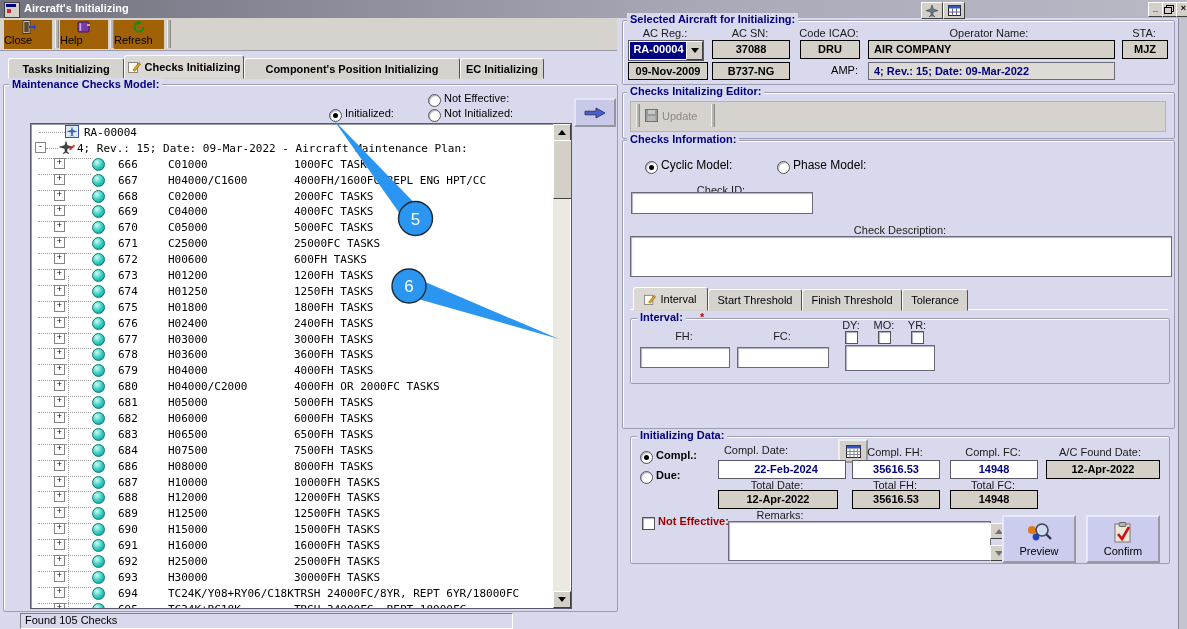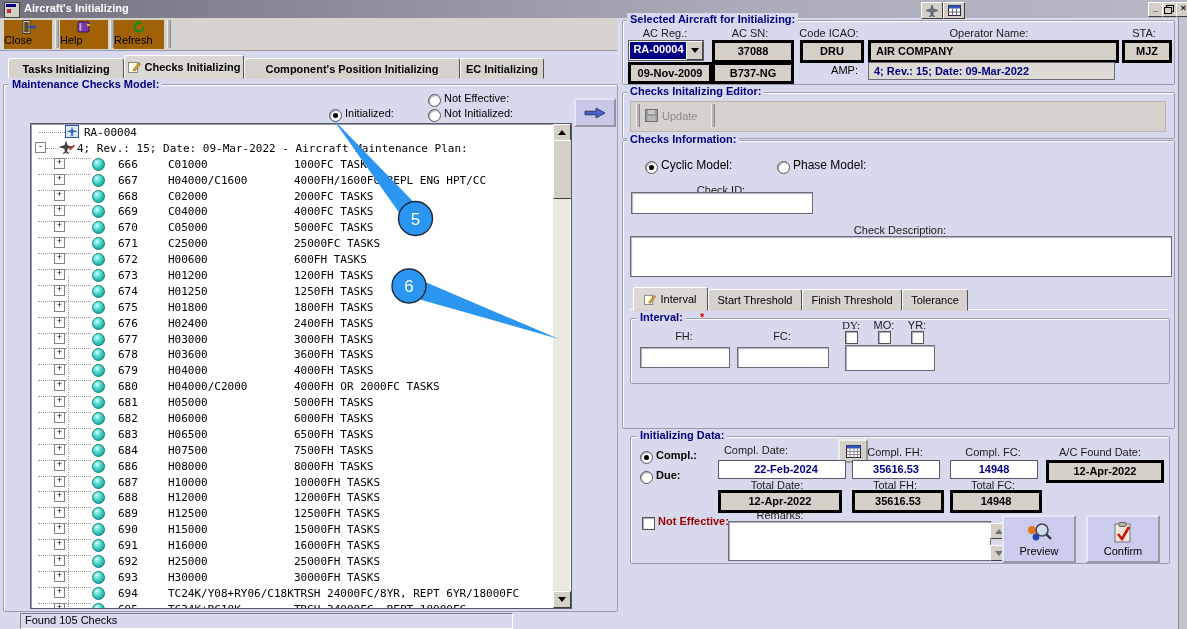--- a/index.html
+++ b/index.html
@@ -47,21 +47,21 @@
   .vline{border-left:1px dotted #9a9a9a;}
   
   .sbbtn{width:16px;height:15px;background:#d4d0c8;border:1px solid;border-color:#fff #404040 #404040 #fff;
          display:flex;align-items:center;justify-content:center;}
   .tri-up{width:0;height:0;border-left:4px solid transparent;border-right:4px solid transparent;border-bottom:5px solid #000;}
   .tri-dn{width:0;height:0;border-left:4px solid transparent;border-right:4px solid transparent;border-top:5px solid #000;}
   .sbtrack{background:#ece9e2;}
   .sbthumb{background:#d4d0c8;border:1px solid;border-color:#fff #404040 #404040 #fff;}
   .statusf{border:1px solid;border-color:#808080 #fff #fff #808080;line-height:13px;padding-left:4px;background:#d9d9ee;}
   
-  .gval{background:#d4d0c8;border:3px solid #000000;font-weight:bold;text-align:center;}
+  .gval{background:#d4d0c8;border:1px solid #000000;font-weight:bold;text-align:center;}
   .wval{background:#fff;border:1px solid #5a5a6a;font-weight:bold;text-align:center;color:#000080;}
   .sinput{background:#fff;border:1px solid #6a6a7a;box-shadow:inset 1px 1px 1px #b0b0c0;font:inherit;padding:0 3px;}
   .clbl{text-align:center;color:#1a1a1a;}
   
   .radio{width:11px;height:11px;border-radius:50%;background:#fff;border:1px solid #555;box-shadow:inset 1px 1px 1px #aab;}
   .radio.sel::after{content:"";position:absolute;left:3px;top:3px;width:5px;height:5px;border-radius:50%;background:#000;}
   .chk{width:11px;height:11px;background:#fff;border:1px solid #555;box-shadow:inset 1px 1px 1px #aab;}
   .subtab{background:#d6d3ce;border:1px solid;border-color:#fff #50505a #d6d3ce #fff;border-radius:3px 3px 0 0;
           display:flex;align-items:center;justify-content:center;gap:4px;}
   .bigbtn{background:#ccccee;border:2px outset #e8e8f8;display:flex;flex-direction:column;align-items:center;justify-content:center;gap:1px;}
@@ -550,21 +550,21 @@
   <div class="abs subtab" style="left:902px;top:289px;width:64px;height:20px;">
     <span>Tolerance</span>
   </div>
 
   <div class="abs grp" style="left:630px;top:318px;width:538px;height:64px;"></div>
   <span class="grplbl" style="left:637px;top:311px;">Interval:</span>
   <span class="abs" style="left:700px;top:311px;color:#cc0000;font-weight:bold;">*</span>
 
   <span class="abs clbl" style="left:640px;top:330px;width:88px;">FH:</span>
   <span class="abs clbl" style="left:737px;top:330px;width:90px;">FC:</span>
-  <span class="abs clbl" style="left:838px;top:319px;width:26px;font-family:Liberation Serif, serif;">DY:</span>
+  <span class="abs clbl" style="left:838px;top:319px;width:26px;">DY:</span>
   <span class="abs clbl" style="left:871px;top:319px;width:26px;">MO:</span>
   <span class="abs clbl" style="left:904px;top:319px;width:26px;">YR:</span>
   <span class="abs chk" style="left:845px;top:331px;"></span>
   <span class="abs chk" style="left:878px;top:331px;"></span>
   <span class="abs chk" style="left:911px;top:331px;"></span>
   <input class="abs sinput" style="left: 640px; top: 347px; width: 82px; height: 19px;" value="">
   <input class="abs sinput" style="left: 737px; top: 347px; width: 84px; height: 19px;" value="">
   <input class="abs sinput" style="left: 845px; top: 345px; width: 82px; height: 24px;" value="">
 
   <div class="abs grp" style="left:630px;top:436px;width:538px;height:126px;"></div>

